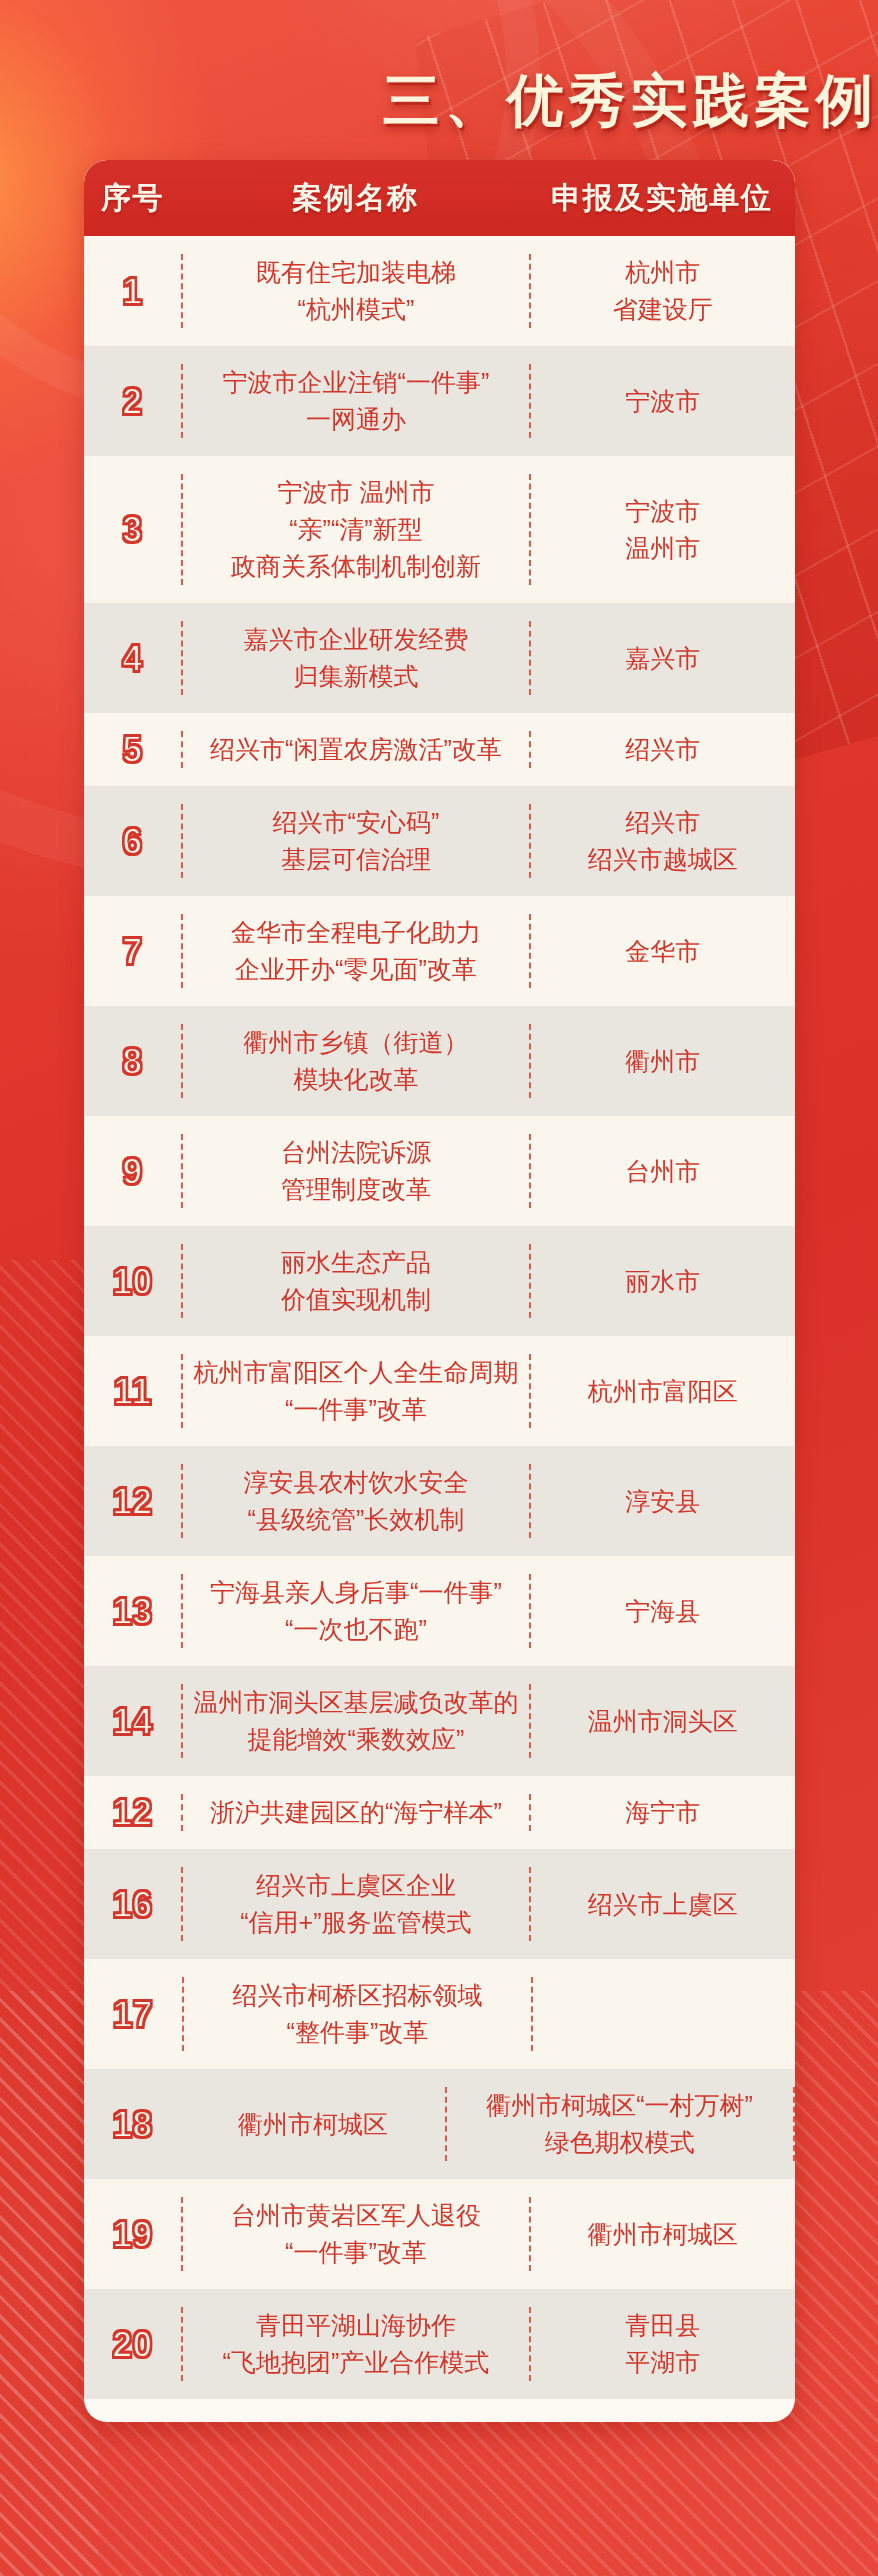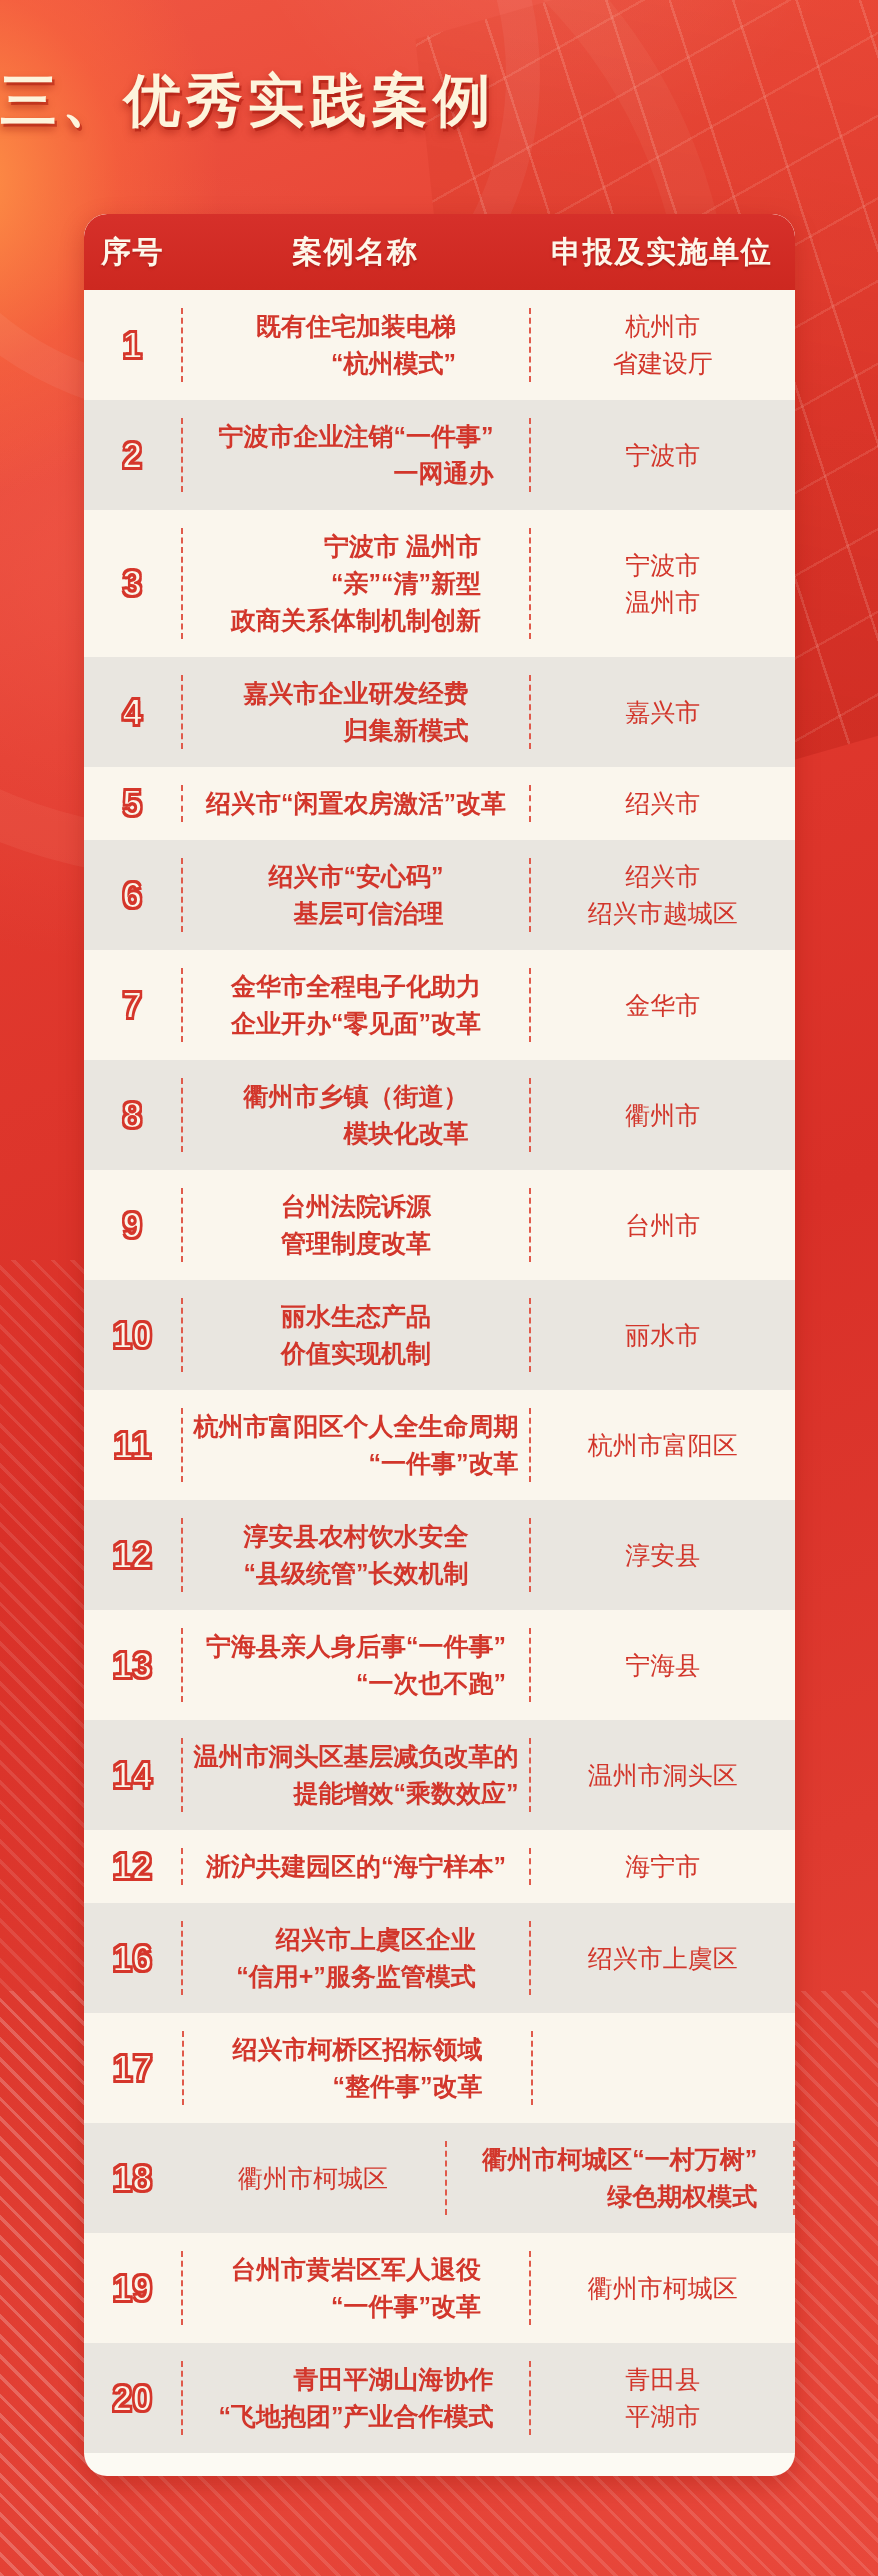--- a/index.html
+++ b/index.html
@@ -53,33 +53,33 @@
     left: 0; top: 1260px; bottom: 0;
     width: 98px;
     background: repeating-linear-gradient(45deg, rgba(255,255,255,0.10) 0 3.3px, rgba(255,255,255,0) 3.3px 14px);
   }
 
   .title {
     position: relative;
     z-index: 2;
     margin: 0;
     padding-top: 63px;
-    text-align: left;
+    text-align: right;
     font-size: 57px;
     font-weight: 900;
     letter-spacing: 4.9px;
     color: #fdf4dc;
     text-shadow: 0 4.9px 8.1px rgba(140,15,8,0.55), 2.4px 3.3px 0 rgba(178,28,16,0.55);
   }
 
   .panel {
     position: relative;
     z-index: 2;
     width: 711px;
-    margin: 74px auto 0 auto;
+    margin: 20px auto 0 auto;
     background: #fcfaf3;
     border-radius: 23px;
     box-shadow: 0 8.1px 24.4px rgba(140,15,10,0.30);
     padding-bottom: 23px;
     overflow: hidden;
   }
 
   .thead {
     display: flex;
     align-items: center;
@@ -112,21 +112,21 @@
     text-align: center;
     color: #d2362b;
     font-size: 25px;
     line-height: 37px;
     white-space: pre-line;
     align-self: stretch;
     display: flex;
     align-items: center;
     justify-content: center;
   }
-  .cell.name { font-weight: 700; border-left: 2.4px dashed #e05a4b; border-right: 2.4px dashed #e05a4b; text-align: right; }
+  .cell.name { font-weight: 400; border-left: 2.4px dashed #e05a4b; border-right: 2.4px dashed #e05a4b; }
   .cell.unit { font-weight: 500; }
   .cell.no {
     font-size: 36px;
     font-weight: 800;
     color: #fbf5e9;
     -webkit-text-stroke: 2px #d5362b;
     text-shadow: 1.6px 1.6px 0 #d5362b, -1.6px -1.6px 0 #d5362b, 1.6px -1.6px 0 #d5362b, -1.6px 1.6px 0 #d5362b;
   }
 </style>
 </head>

